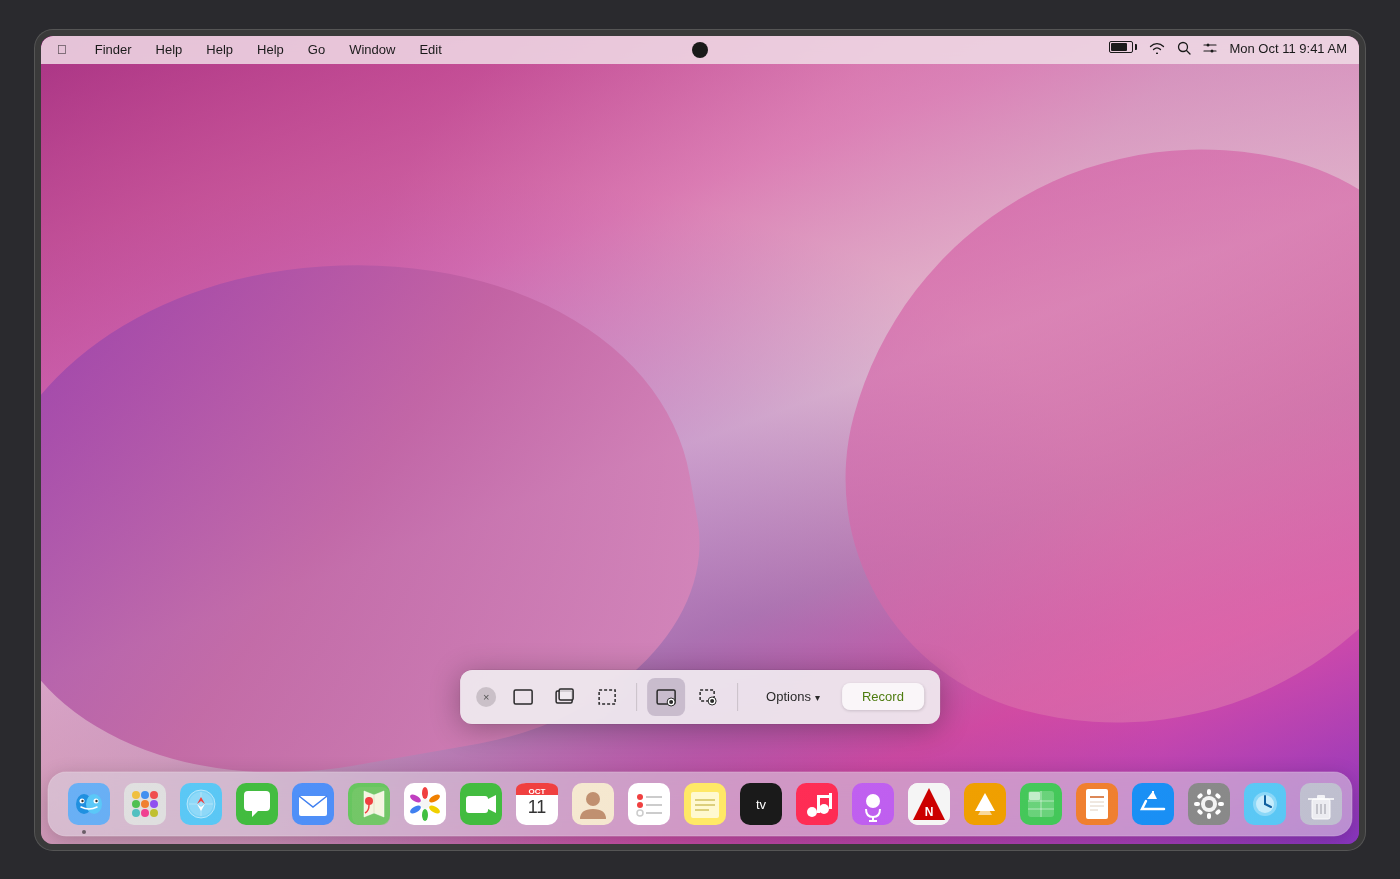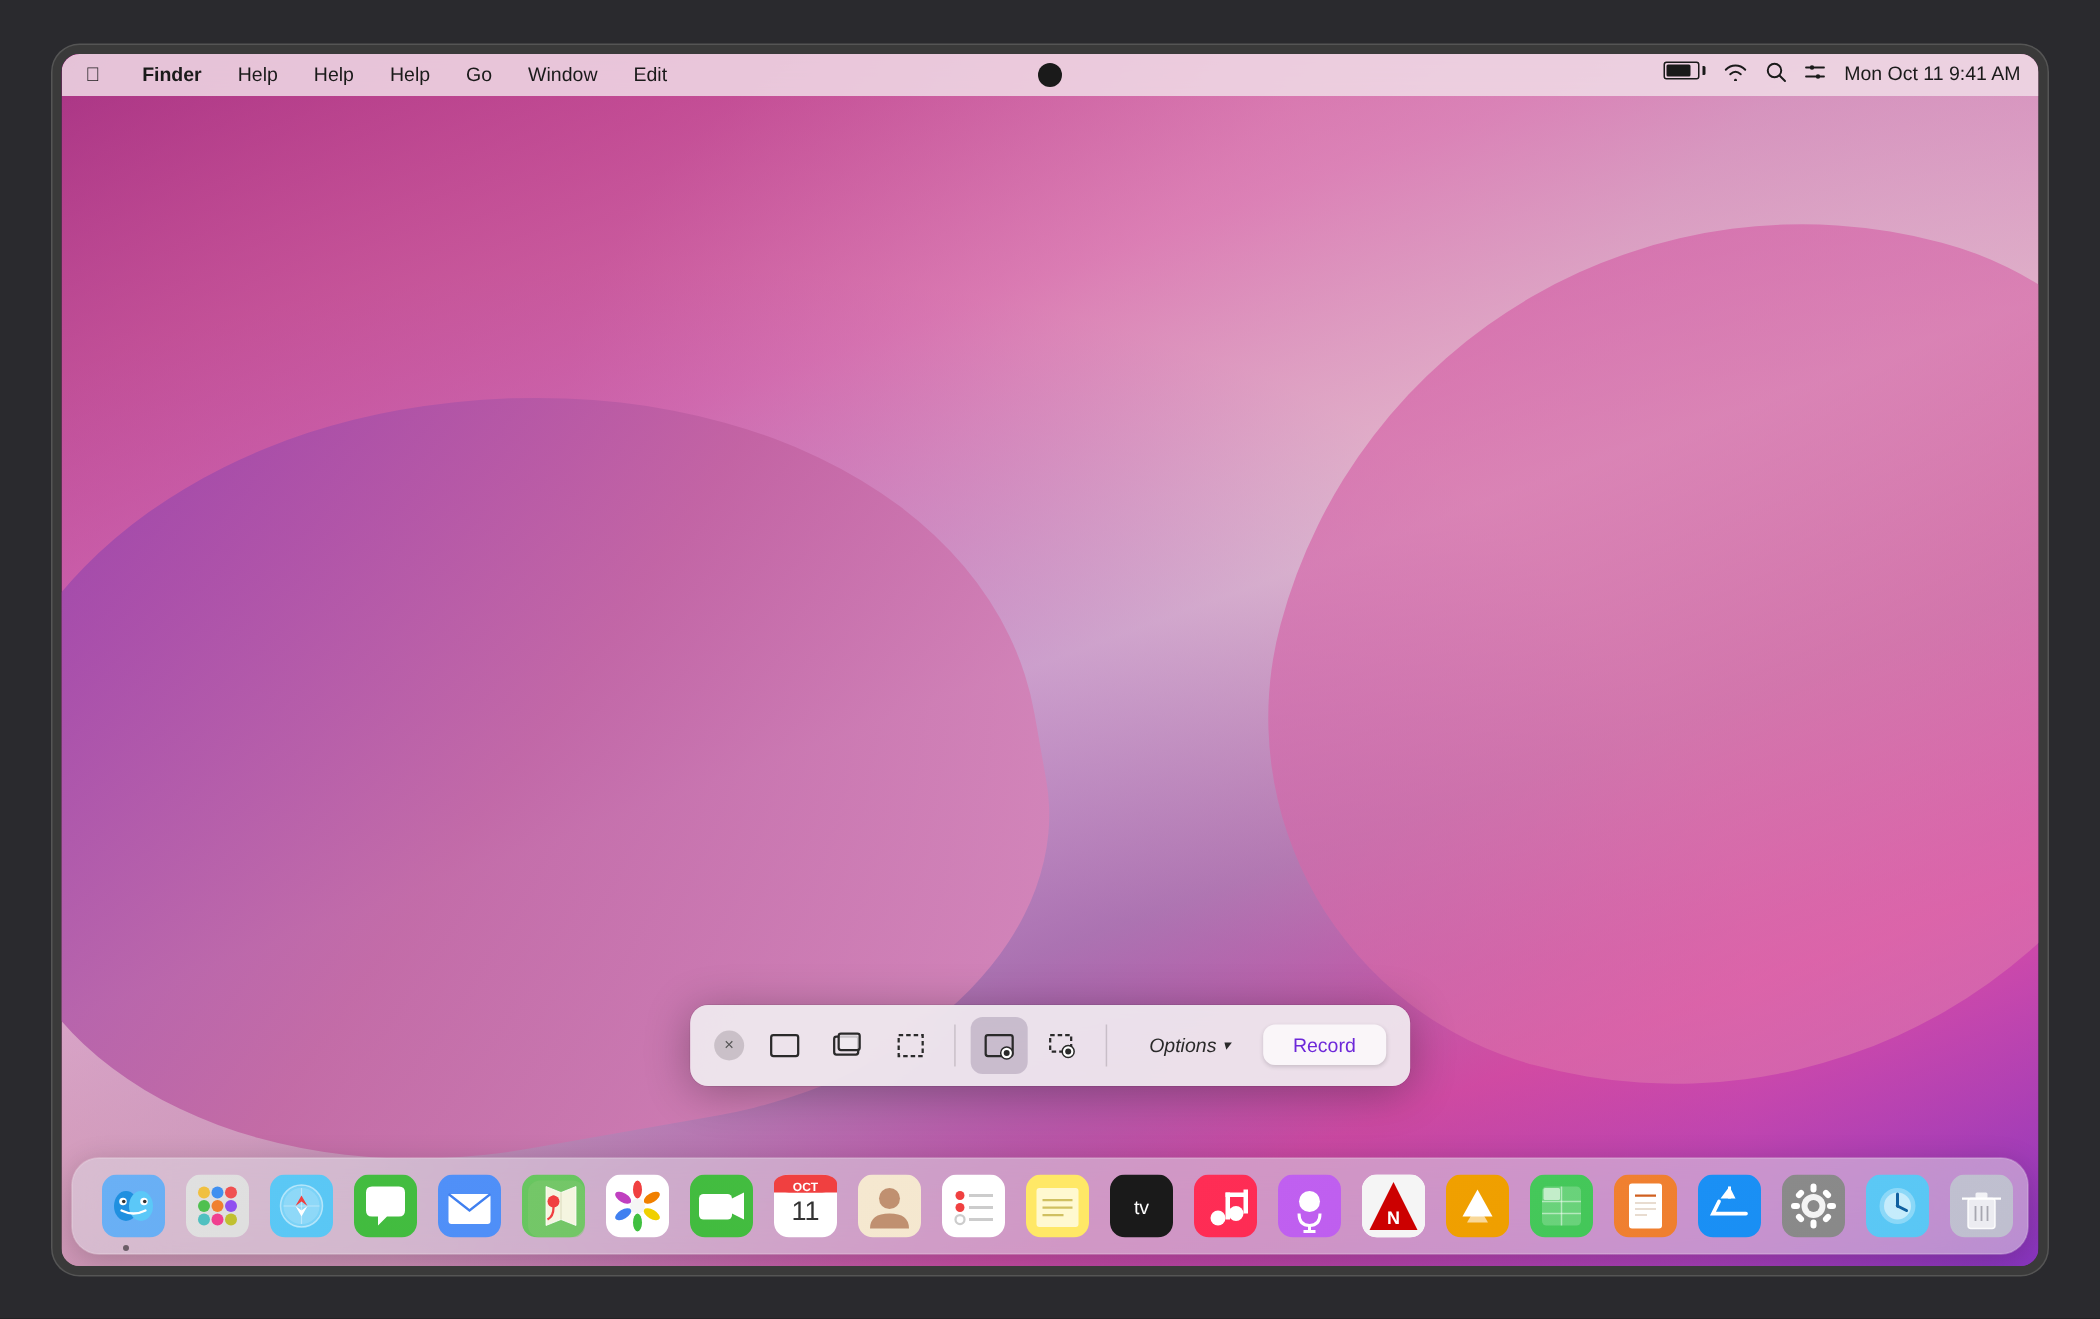--- a/index.html
+++ b/index.html
@@ -124,21 +124,21 @@
 
     .menu-item {
       font-size: 13px;
       color: #1a1a1a;
       cursor: pointer;
       padding: 2px 4px;
       border-radius: 4px;
     }
 
     .menu-item.active {
-      font-weight: 700;
+      font-weight: 400;
     }
 
     .menubar-right {
       display: flex;
       align-items: flex-start;
       gap: 12px;
     }
 
     .battery-icon {
       display: flex;
@@ -256,31 +256,30 @@
       align-items: center;
       gap: 4px;
       padding: 6px 14px;
       border-radius: 8px;
       cursor: pointer;
       font-size: 13px;
       color: #2a2a2a;
       background: transparent;
       border: none;
       margin: 0 4px;
-      font-style: italic;
     }
 
     .record-btn {
       padding: 6px 20px;
       border-radius: 8px;
       background: rgba(255,255,255,0.7);
       border: none;
       font-size: 13px;
       font-weight: 500;
-      color: #6d28d9;
+      color: #4d7c0f;
       cursor: pointer;
       box-shadow: 0 1px 3px rgba(0,0,0,0.15);
     }
 
     
     .dock {
       position: absolute;
       bottom: 8px;
       left: 50%;
       transform: translateX(-50%);

